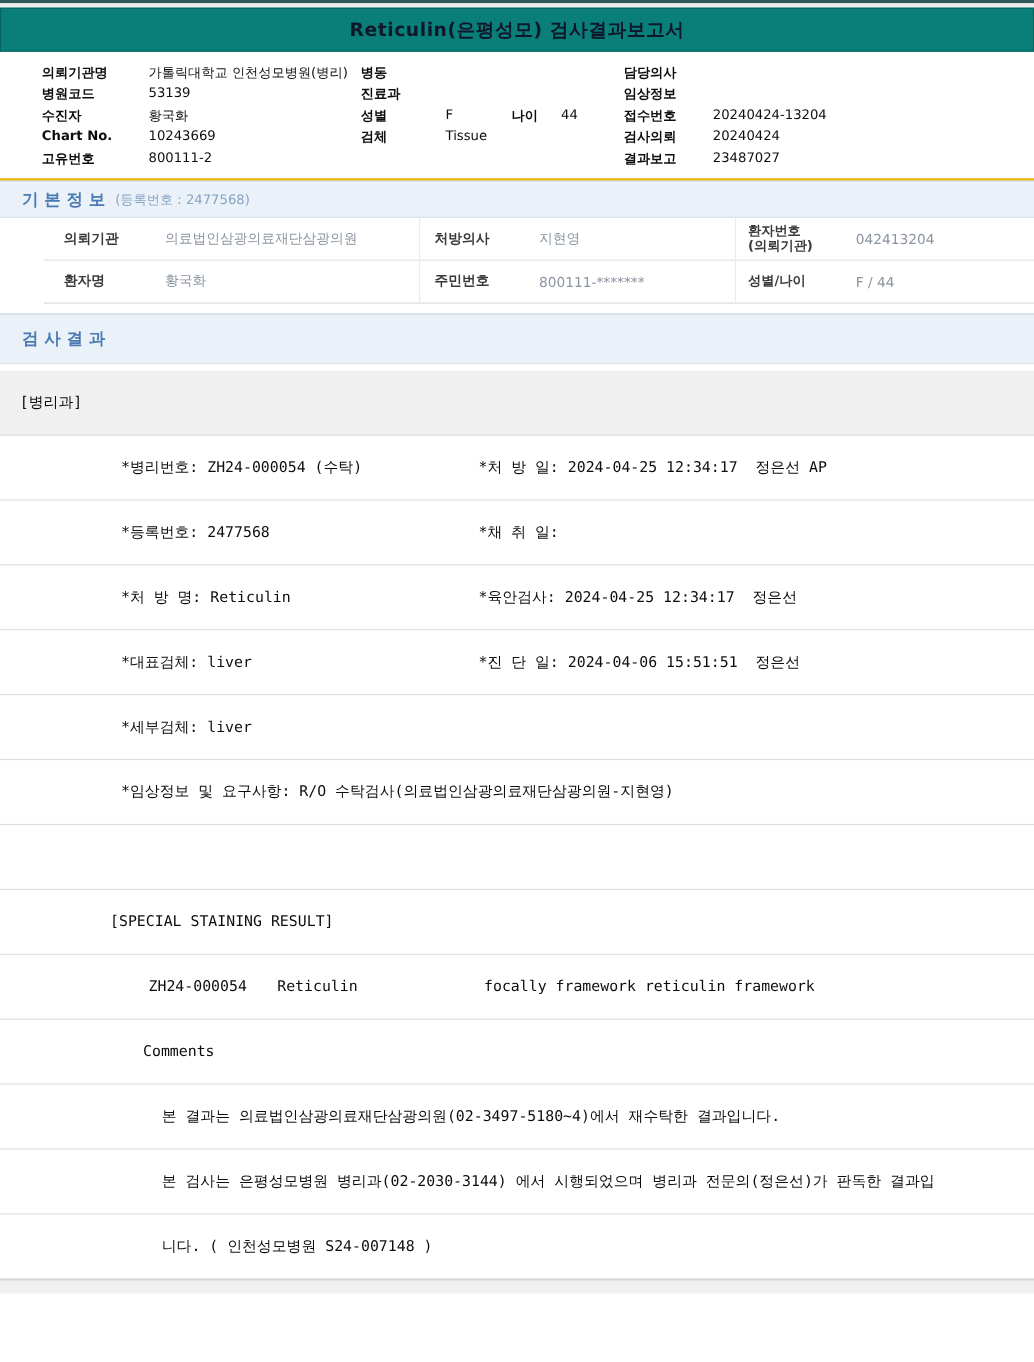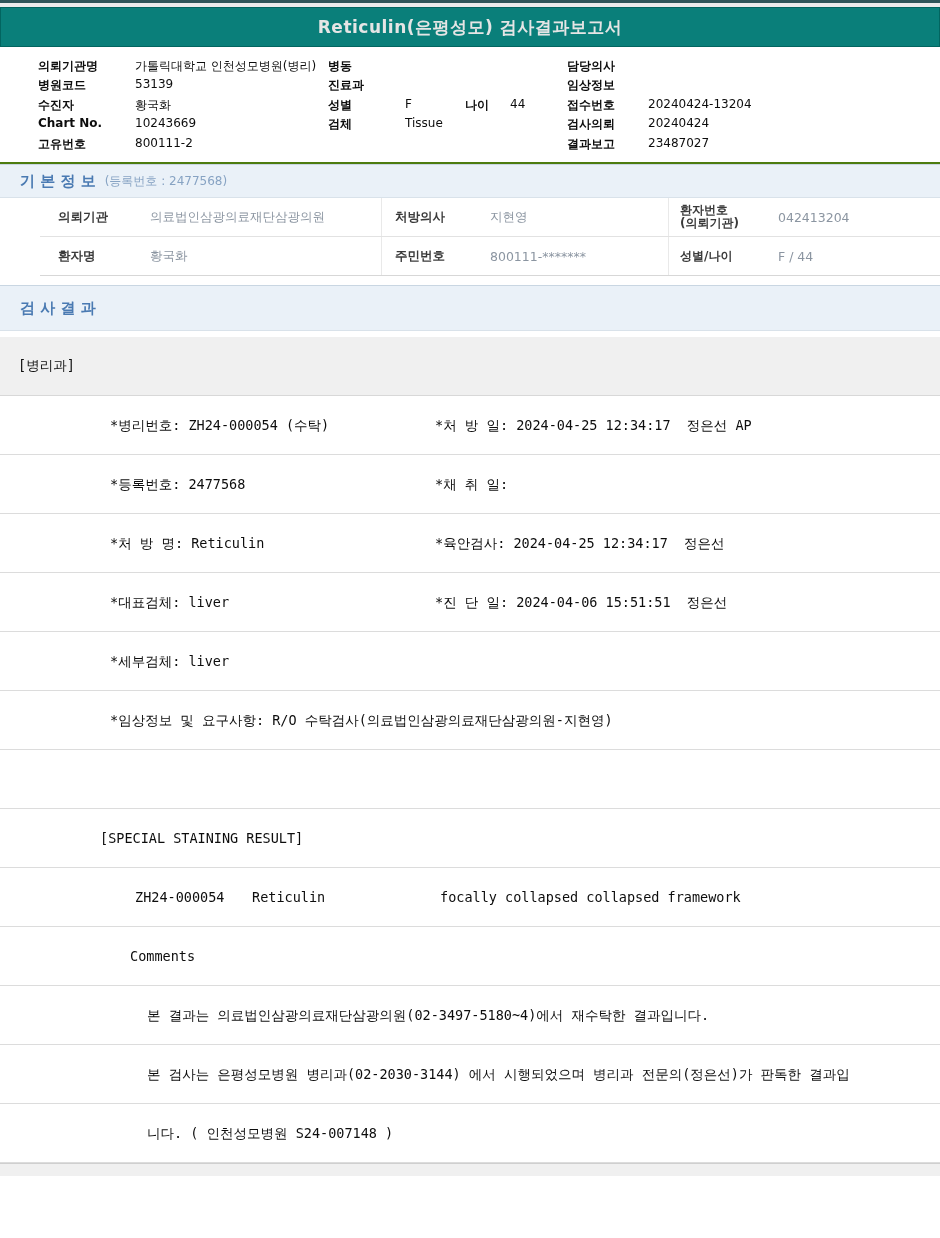--- a/index.html
+++ b/index.html
@@ -7,24 +7,24 @@
     width:940px;height:1238px;background:#ffffff;
     font-family:"DejaVu Sans","Liberation Sans",sans-serif;
     color:#111;overflow:hidden;
   }
   .top-strip{height:3px;background:#30565a;}
   .top-gap{height:4px;background:#ececec;}
   .title-bar{
     height:38px;background:#0a7f7a;border:1px solid #026560;
     display:flex;align-items:center;justify-content:center;
   }
-  .title-bar .t{color:#e5e5e5;font-weight:bold;font-size:17px;letter-spacing:.5px;}
-
-  
-  .pat-header{position:relative;height:115px;border-bottom:2px solid #4d7c0f;font-size:12px;}
+  .title-bar .t{color:#0f172a;font-weight:bold;font-size:17px;letter-spacing:.5px;}
+
+  
+  .pat-header{position:relative;height:115px;border-bottom:2px solid #eab308;font-size:12px;}
   .ph-row{position:absolute;left:0;right:0;height:19px;}
   .ph-l{position:absolute;font-weight:bold;color:#0d0d0d;white-space:pre;}
   .ph-v{position:absolute;color:#0d0d0d;white-space:pre;}
   .x-l1{left:38px;}  .x-v1{left:135px;}
   .x-l2{left:328px;} .x-v2{left:405px;}
   .x-l2b{left:465px;}.x-v2b{left:510px;}
   .x-l3{left:567px;} .x-v3{left:648px;}
 
   
   .section-bar{
@@ -184,21 +184,21 @@
 
   <div class="r-row mono"></div>
 
   <div class="r-row mono">
     <span class="p-sec">[SPECIAL STAINING RESULT]</span>
   </div>
 
   <div class="r-row mono">
     <span class="p-code">ZH24-000054</span>
     <span class="p-stain">Reticulin</span>
-    <span class="p-result">focally collapsed collapsed framework</span>
+    <span class="p-result">focally framework reticulin framework</span>
   </div>
 
   <div class="r-row mono">
     <span class="p-comlabel">Comments</span>
   </div>
 
   <div class="r-row mono">
     <span class="p-comment">본 결과는 의료법인삼광의료재단삼광의원(02-3497-5180~4)에서 재수탁한 결과입니다.</span>
   </div>
   <div class="r-row mono">

